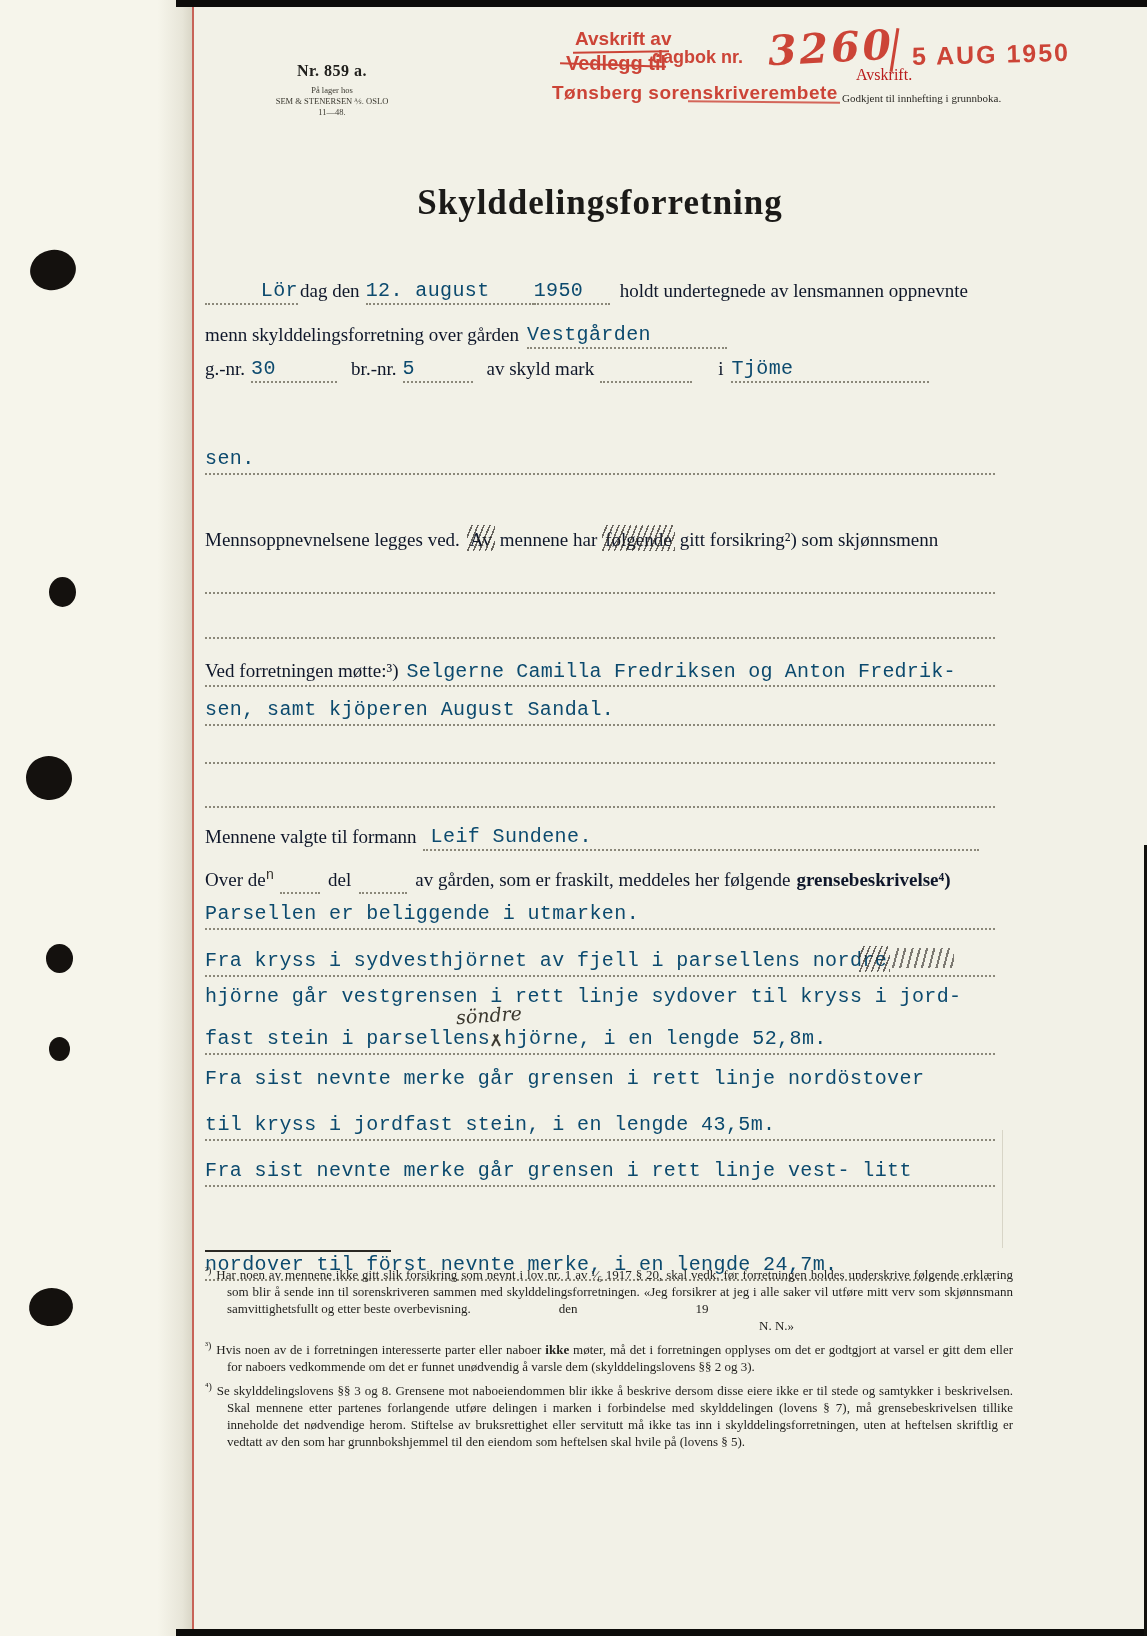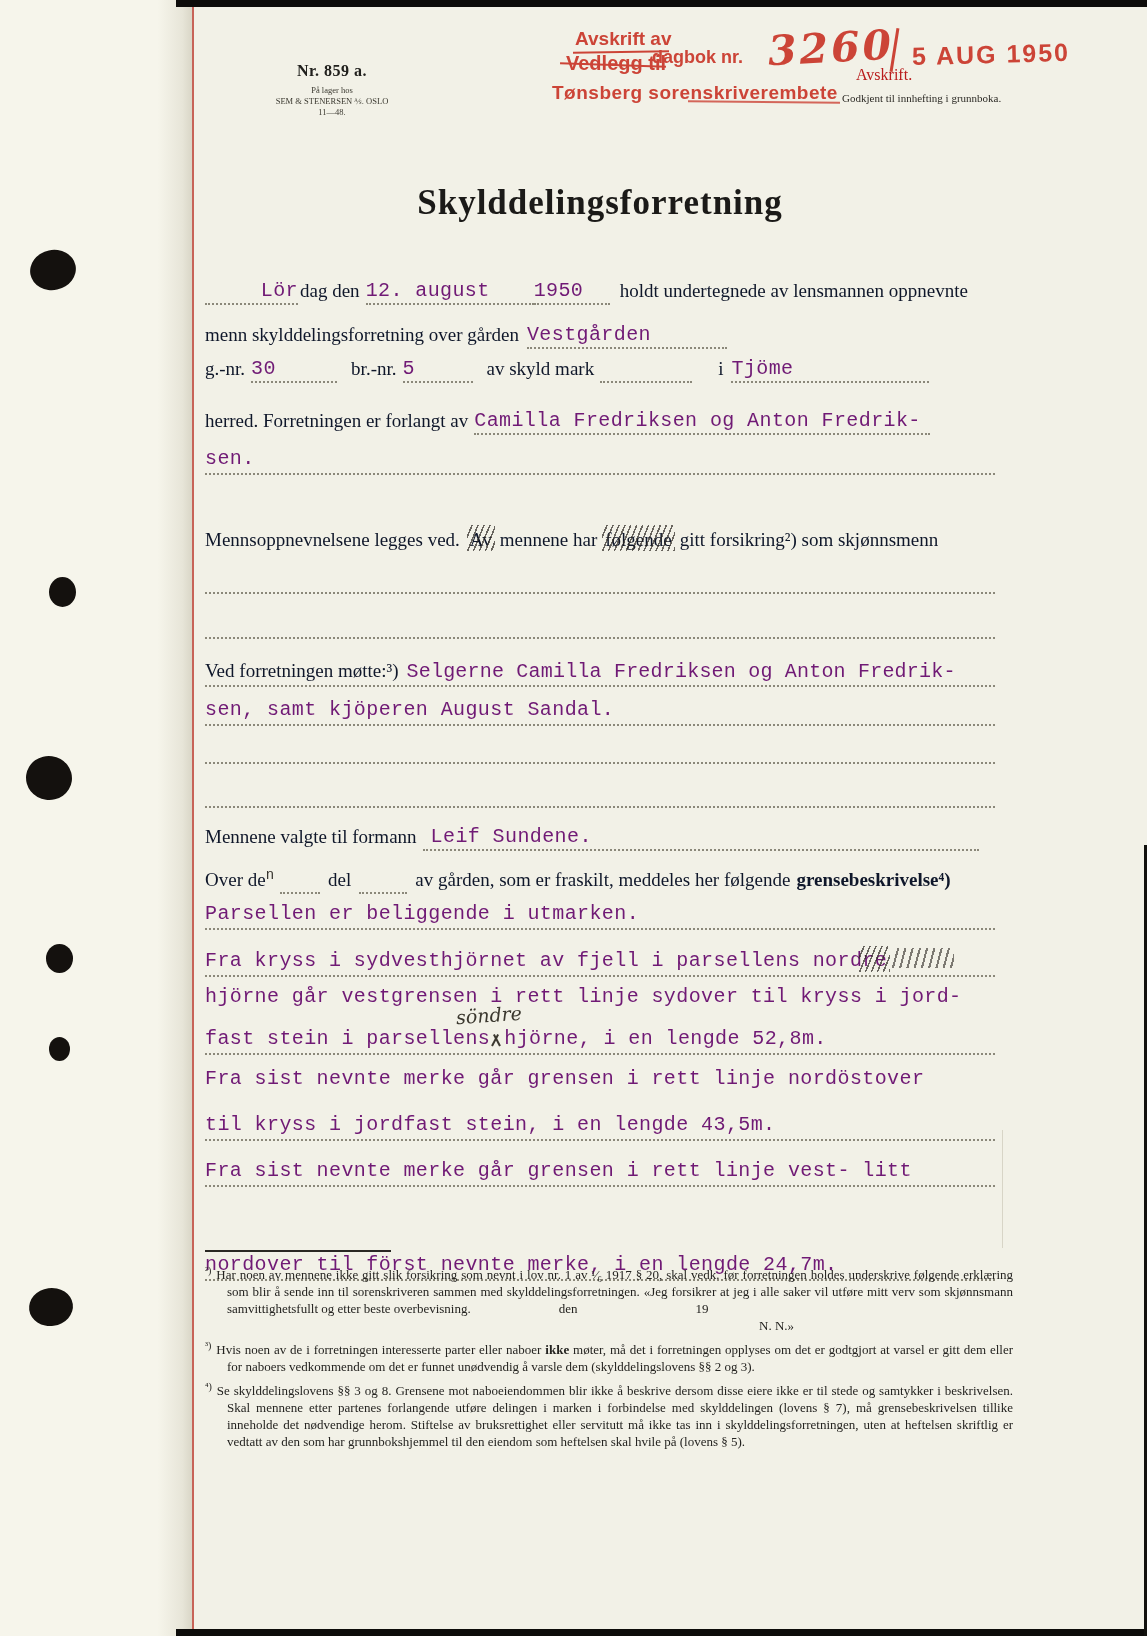--- a/index.html
+++ b/index.html
@@ -29,21 +29,21 @@
   .approval{position:absolute;left:842px;top:92px;font-size:11px;color:#2c2a25;}
   
   .doc-title{position:absolute;left:205px;top:183px;width:790px;text-align:center;
       font-size:35px;font-weight:bold;letter-spacing:1px;color:#1b1a18;}
   
   .bline{position:absolute;left:205px;width:790px;height:27px;line-height:26px;white-space:nowrap;}
   .wide{width:805px;}
   .ruled{border-bottom:2px dotted #8b887a;}
   .printed{font-size:19px;color:#0f172a;}
   .typed{font-family:"Liberation Mono","DejaVu Sans Mono",monospace;font-size:20px;
-      letter-spacing:.4px;color:#701a75;}
+      letter-spacing:.4px;color:#0c4a6e;}
   .typed-sup{font-family:"Liberation Mono",monospace;font-size:14px;vertical-align:7px;color:#36332d;}
   .bold{font-weight:bold;}
   .fill{display:inline-block;border-bottom:2px dotted #8b887a;height:25px;vertical-align:bottom;line-height:25px;}
   .center{text-align:left;} .rightal{text-align:right;}
   .hatched{position:relative;display:inline-block;}
   .hatched::after{content:"";position:absolute;left:-3px;right:-3px;top:-2px;bottom:2px;
       background:repeating-linear-gradient(112deg,transparent 0 4px,rgba(45,40,35,.7) 4px 5.5px);pointer-events:none;}
   .scribble{display:inline-block;width:62px;height:20px;margin-left:5px;vertical-align:-2px;
       background:repeating-linear-gradient(105deg,transparent 0 5px,rgba(45,40,35,.6) 5px 7px);}
   .dotline{position:absolute;left:205px;width:790px;height:0;border-bottom:2px dotted #8b887a;}
@@ -111,23 +111,20 @@
   </div>
 
   <div class="bline" style="top:322px;">
     <span class="printed">menn skylddelingsforretning over gården</span><span class="fill center" style="width:200px;margin-left:8px;"><span class="typed">Vestgården</span></span>
   </div>
 
   <div class="bline" style="top:356px;">
     <span class="printed">g.-nr.</span><span class="fill center" style="width:86px;margin-left:6px;"><span class="typed">30</span></span><span class="printed" style="margin-left:14px;">br.-nr.</span><span class="fill center" style="width:70px;margin-left:6px;"><span class="typed">5</span></span><span class="printed" style="margin-left:14px;">av skyld mark</span><span class="fill" style="width:92px;margin-left:6px;"></span><span class="printed" style="margin-left:26px;">i</span><span class="fill center" style="width:198px;margin-left:8px;"><span class="typed">Tjöme</span></span>
   </div>
 
-  <div class="bline" style="top:408px;">
-    <span class="printed">herred.   Forretningen er forlangt av</span><span class="fill" style="width:456px;margin-left:6px;"><span class="typed">Camilla Fredriksen og Anton Fredrik-</span></span>
-  </div>
 
   <div class="bline ruled" style="top:446px;">
     <span class="typed">sen.</span>
   </div>
 
 
   <div class="bline wide" style="top:527px;">
     <span class="printed">Mennsoppnevnelsene legges ved.</span>
     <span class="printed hatched" style="margin-left:6px;">Av</span>
     <span class="printed" style="margin-left:4px;">mennene har</span>

